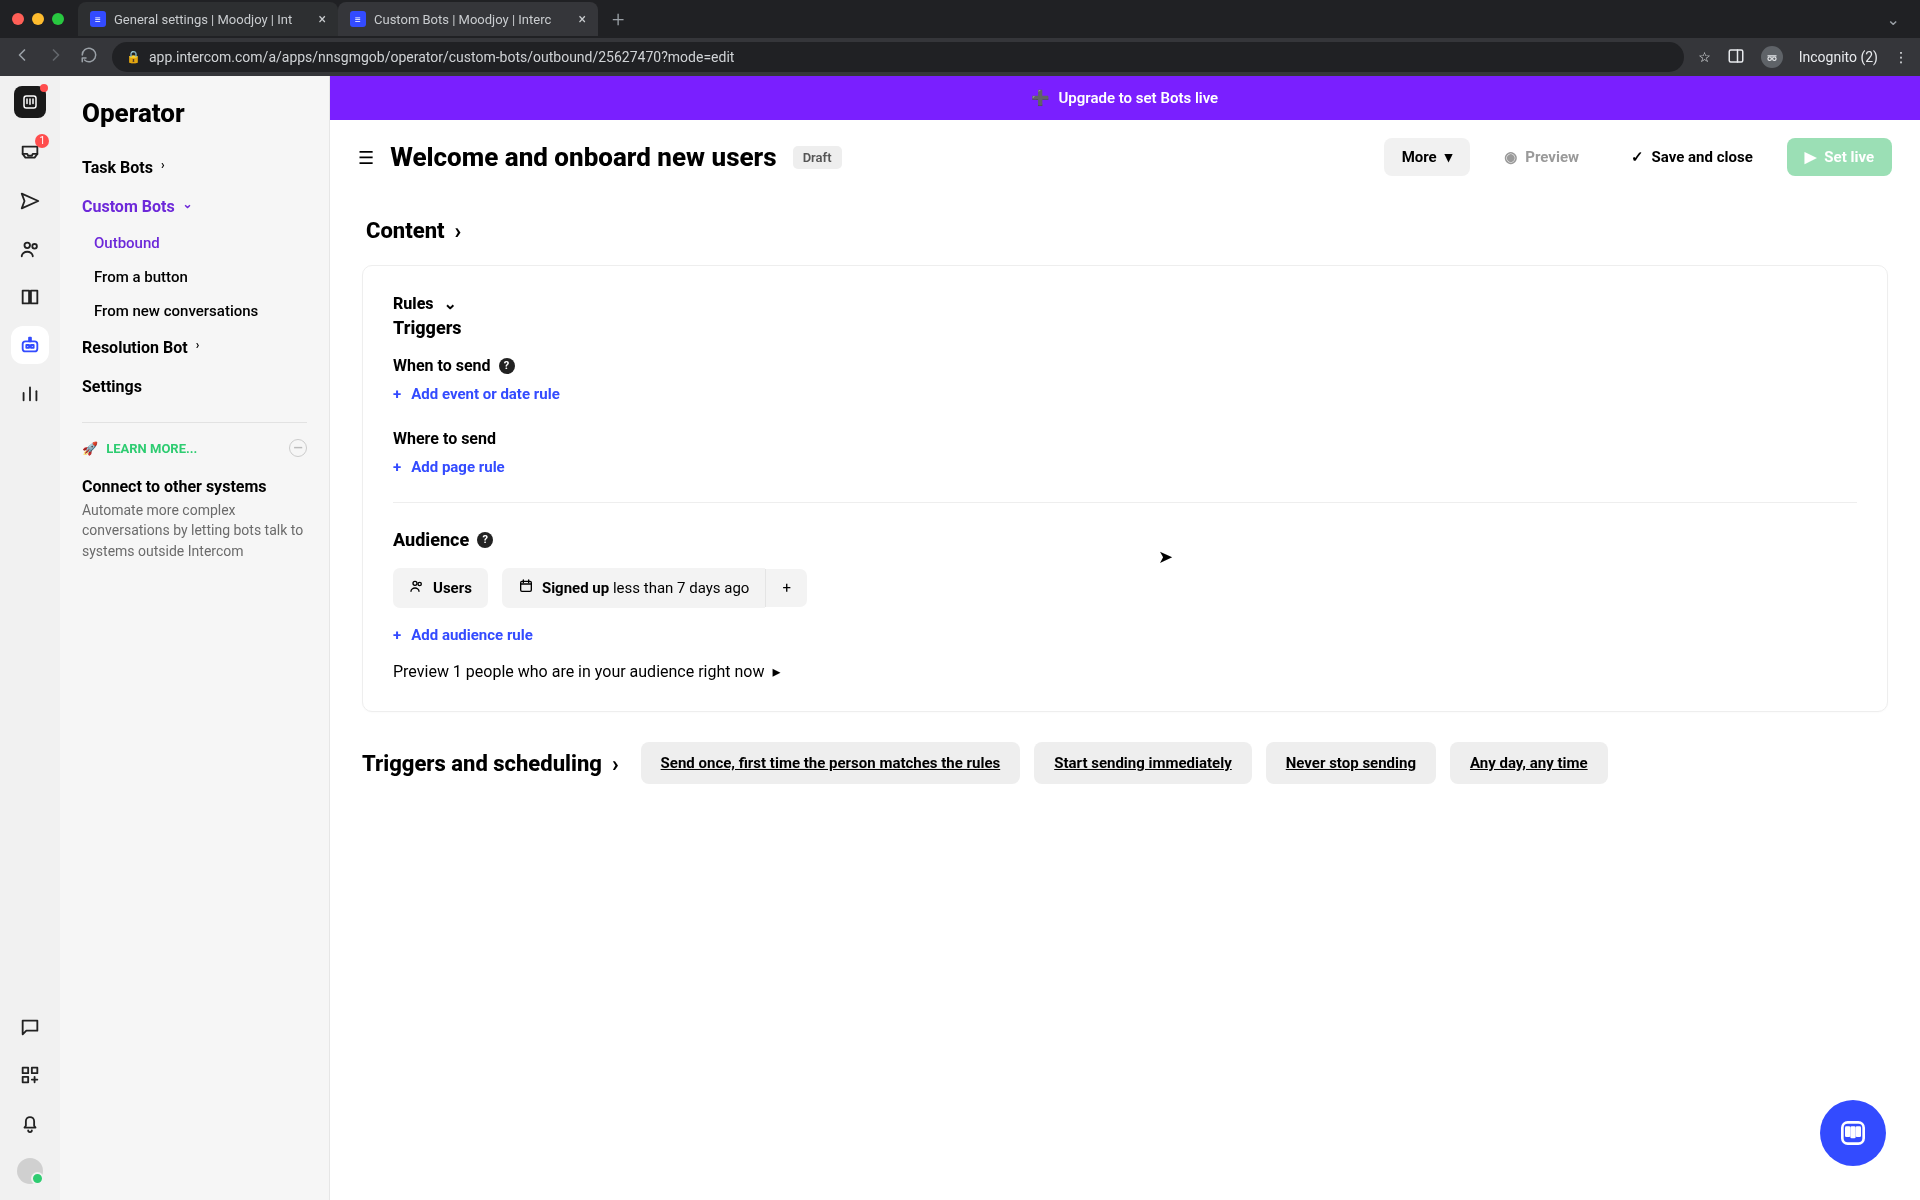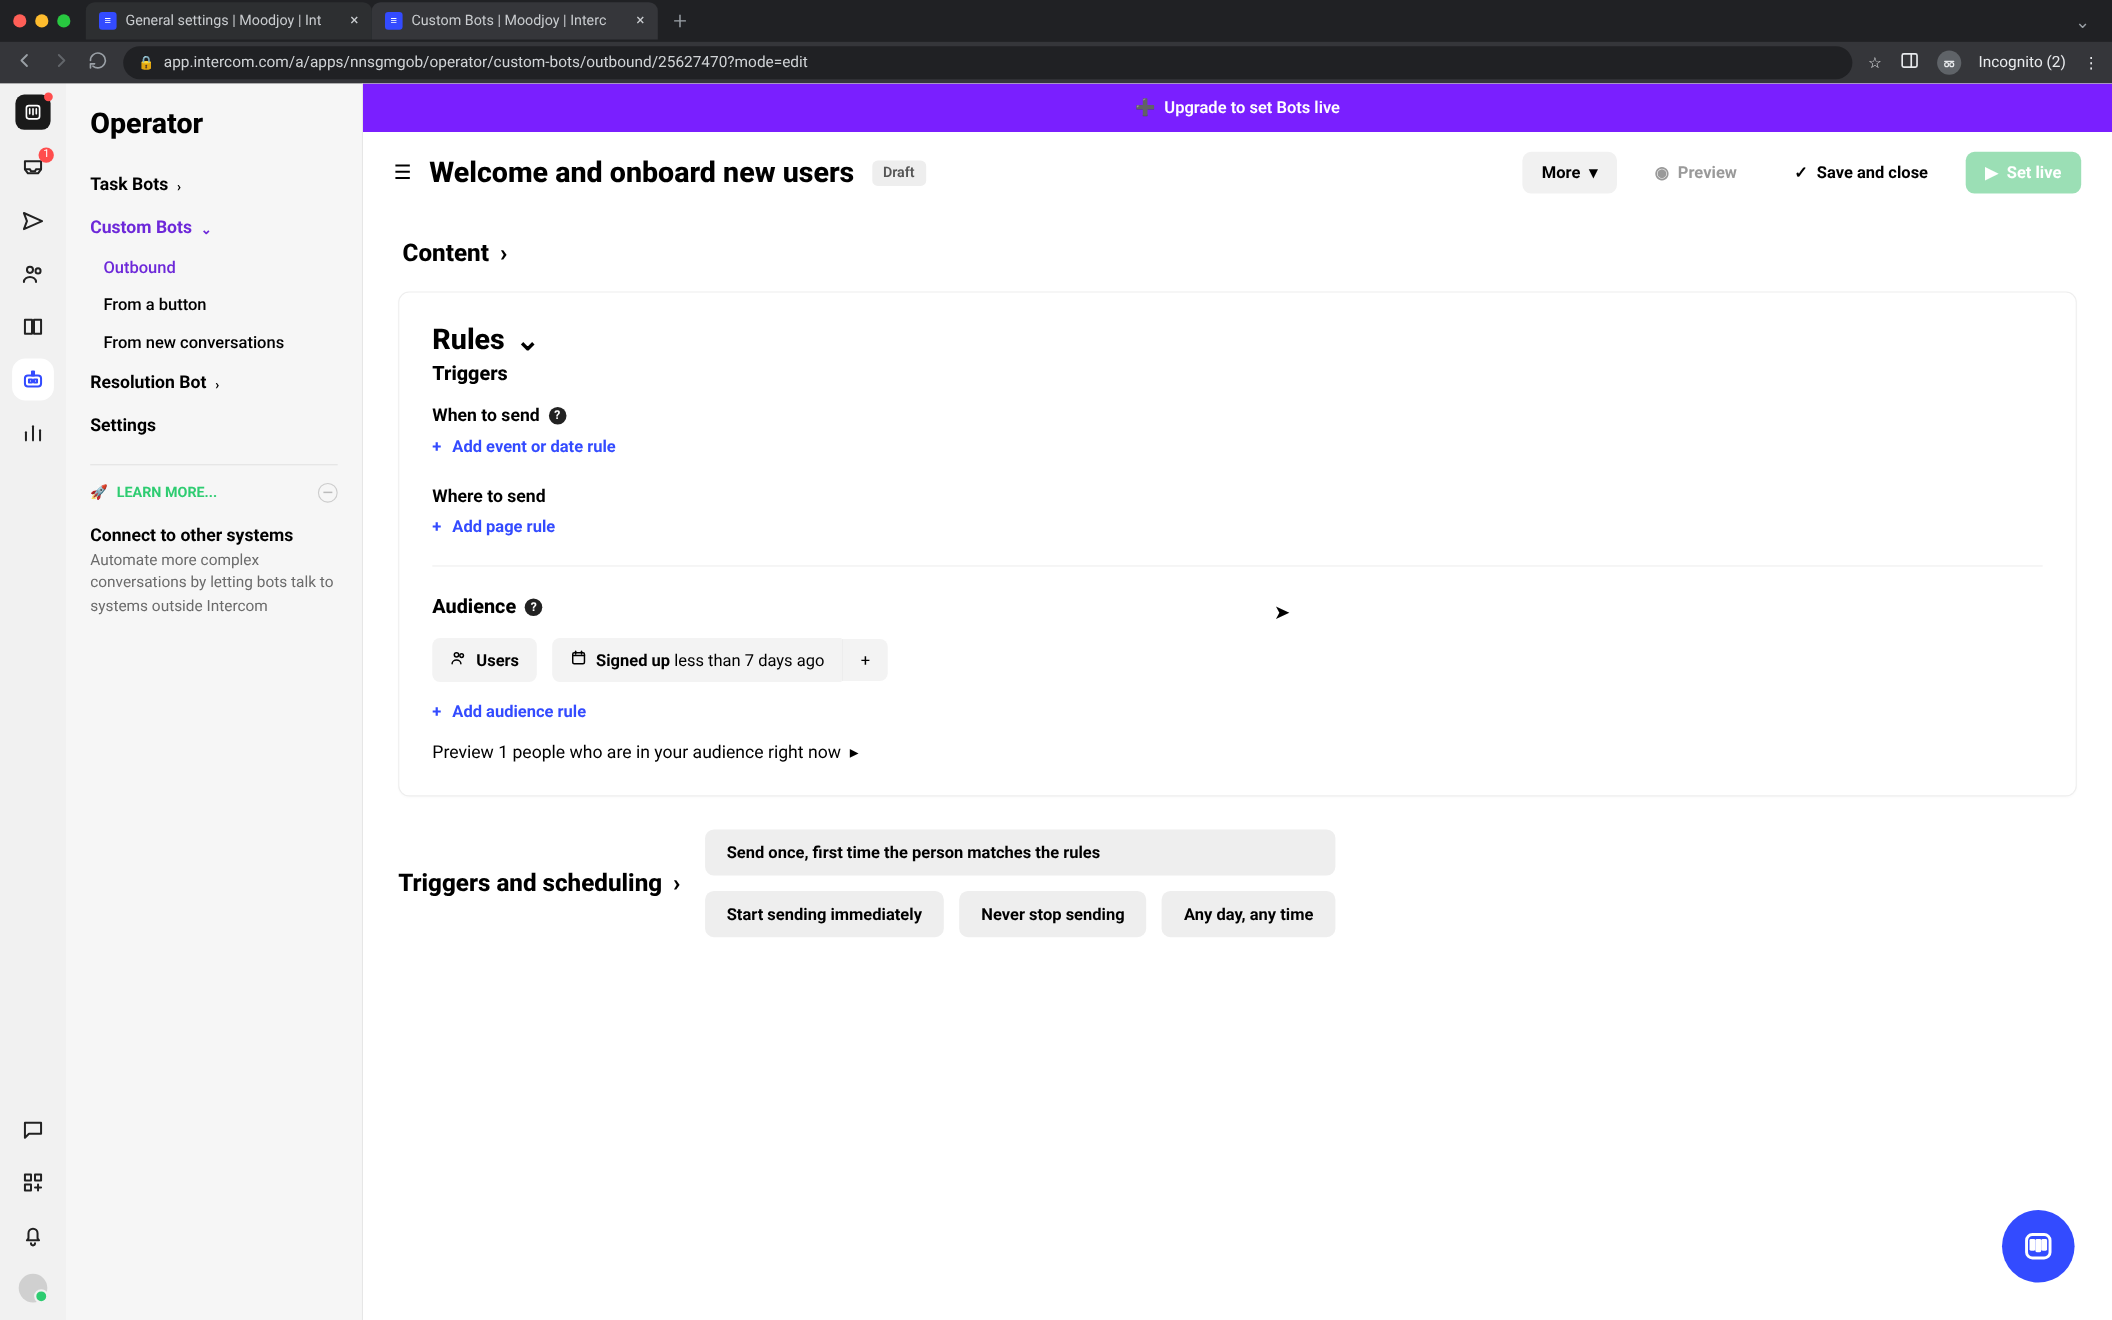--- a/index.html
+++ b/index.html
@@ -37,21 +37,21 @@
     .rail-ico svg{width:22px;height:22px;}
     .rail-ico.active{background:#fff;border-radius:6px;box-shadow:0 0 0 6px #fff;}
     .rail-ico.active svg{color:#334bff;}
     .badge{position:absolute;top:-6px;right:-6px;background:#ff4d4d;color:#fff;border-radius:8px;font-size:10px;padding:0 4px;line-height:14px;}
     .rail-bottom{margin-top:auto;display:flex;flex-direction:column;align-items:center;gap:22px;margin-bottom:16px;}
     .avatar{width:26px;height:26px;border-radius:50%;background:#d0d0d0;position:relative;}
     .avatar::after{content:"";position:absolute;bottom:-1px;right:-1px;width:9px;height:9px;border-radius:50%;background:#2ecc71;border:2px solid #f1f1f1;}
     
     .navcol{width:270px;background:#f6f6f6;border-right:1px solid #e6e6e6;padding:22px 0 0 0;display:flex;flex-direction:column;}
     .navcol h1{font-size:26px;font-weight:800;padding:0 22px 20px;}
-    .nav-item{padding:10px 22px;font-size:16px;font-weight:700;display:flex;align-items:flex-end;gap:8px;cursor:pointer;}
+    .nav-item{padding:10px 22px;font-size:16px;font-weight:700;display:flex;align-items:flex-start;gap:8px;cursor:pointer;}
     .nav-item.sub{font-weight:500;padding:8px 22px 8px 34px;font-size:15px;}
     .nav-item.blue{color:#6d28d9;}
     .nav-item .chev{font-size:12px;}
     .nav-sep{border-top:1px solid #e2e2e2;margin:16px 22px 10px;}
     .learn{display:flex;align-items:center;padding:6px 22px;gap:8px;color:#2ecc71;font-weight:700;font-size:13px;}
     .learn .minus{margin-left:auto;color:#bbb;width:18px;height:18px;border:1px solid #ccc;border-radius:50%;display:flex;align-items:center;justify-content:center;font-size:12px;}
     .learn-title{padding:14px 22px 4px;font-weight:700;font-size:16px;}
     .learn-desc{padding:0 22px;font-size:14px;color:#6b6b6b;line-height:1.45;}
     
     .main{flex:1;display:flex;flex-direction:column;background:#fff;overflow:hidden;}
@@ -62,39 +62,39 @@
     .draft{background:#eee;border-radius:5px;padding:4px 10px;font-size:13px;color:#555;font-weight:600;}
     .top-spacer{flex:1;}
     .btn{display:flex;align-items:center;gap:8px;padding:10px 18px;border-radius:8px;font-weight:700;font-size:15px;cursor:pointer;}
     .btn.more{background:#f1f1f1;}
     .btn.preview{color:#9a9a9a;}
     .btn.save{}
     .btn.setlive{background:#66cf8f;color:#fff;opacity:.65;}
     .content{flex:1;overflow-y:auto;padding:10px 32px 40px;}
     .sect-head{font-size:22px;font-weight:800;display:flex;align-items:flex-start;gap:10px;padding:14px 4px 22px;}
     .card{background:#fff;border:1px solid #eee;border-radius:10px;padding:28px 30px 30px;box-shadow:0 1px 2px rgba(0,0,0,.02);margin-bottom:30px;}
-    .card h2{font-size:26px;font-weight:800;display:flex;align-items:flex-start;gap:10px;}
+    .card h2{font-size:16px;font-weight:800;display:flex;align-items:flex-start;gap:10px;}
     .subh{font-size:18px;font-weight:800;margin:4px 0 18px;}
     .label-row{display:flex;align-items:center;gap:8px;font-weight:700;font-size:16px;margin-bottom:10px;}
     .help{width:16px;height:16px;border-radius:50%;background:#222;color:#fff;display:flex;align-items:center;justify-content:center;font-size:11px;font-weight:700;}
     .link-btn{color:#334bff;font-weight:700;font-size:15px;display:flex;align-items:center;gap:10px;cursor:pointer;margin-bottom:26px;}
     .link-btn .plus{font-size:15px;}
     .hr{border-top:1px solid #eee;margin:6px 0 26px;}
     .chips{display:flex;gap:0;align-items:center;margin-bottom:18px;}
     .chip{background:#f3f3f3;padding:10px 16px;display:flex;align-items:center;gap:8px;font-size:15px;}
     .chip:first-child{border-radius:7px 0 0 7px;}
     .chip.first{border-radius:7px;}
     .chipgap{width:14px;}
     .chip .b{font-weight:700;}
     .chip.mid{border-radius:7px 0 0 7px;}
     .chip.plus{border-radius:0 7px 7px 0;border-left:1px solid #e4e4e4;}
     .previewline{font-weight:400;font-size:16px;display:flex;align-items:center;gap:8px;margin-top:4px;}
     .freq-row{display:flex;align-items:center;gap:22px;}
     .freq-row .sect-head{padding:0;}
-    .pill-col{display:flex;flex-direction:column;gap:14px;}
+    .pill-col{display:flex;flex-direction:row;gap:14px;text-decoration:underline;}
     .pill-row{display:flex;gap:14px;}
     .pill{background:#eee;border-radius:8px;padding:12px 20px;font-weight:700;font-size:15px;}
     
     .cursor{position:absolute;left:1158px;top:470px;font-size:18px;color:#000;pointer-events:none;}
     
     .fab{position:absolute;right:34px;bottom:34px;width:66px;height:66px;border-radius:50%;background:#334bff;display:flex;align-items:center;justify-content:center;color:#fff;}
     .fab svg{width:32px;height:32px;}
     .chev{display:inline-block;}
     svg{stroke:currentColor;fill:none;stroke-width:2;stroke-linecap:round;stroke-linejoin:round;}
   </style>

